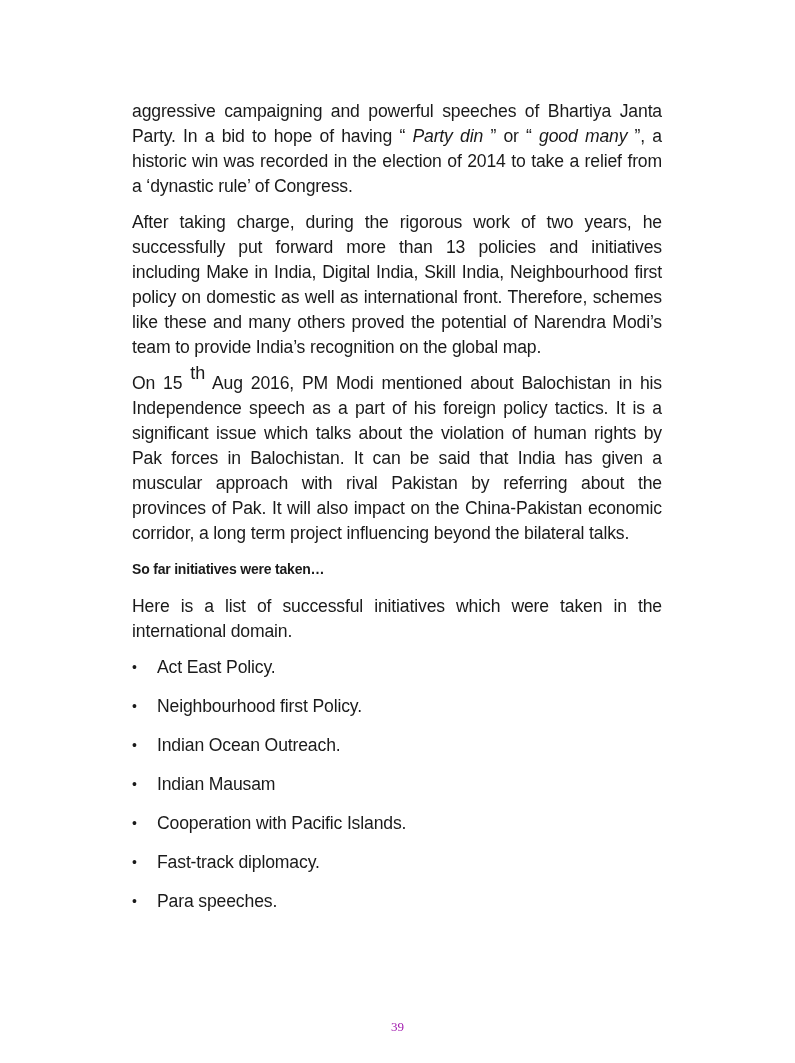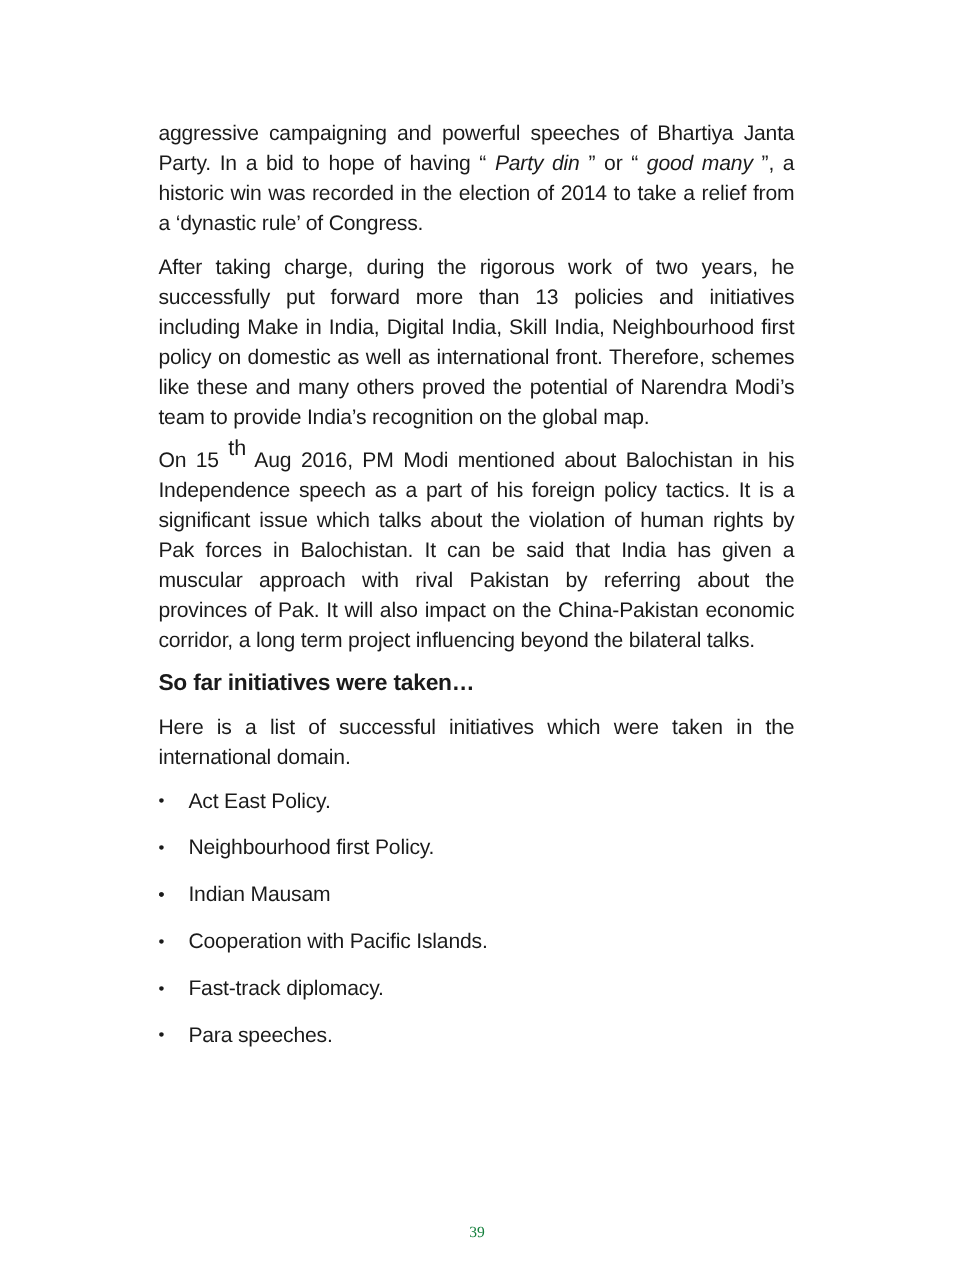--- a/index.html
+++ b/index.html
@@ -33,21 +33,21 @@
     }
     sup {
       font-size: 18px;
       line-height: 0;
       position: relative;
       top: -3px;
       vertical-align: super;
     }
     .heading {
       margin: 0 0 12px 0;
-      font-size: 19px;
+      font-size: 14px;
       line-height: 25px;
       font-weight: bold;
       letter-spacing: -0.2px;
     }
     ul.bullets {
       list-style: none;
       margin: 0;
       padding: 0;
     }
     ul.bullets li {
@@ -65,42 +65,42 @@
       font-size: 14px;
     }
     .page-number {
       position: absolute;
       left: 0;
       width: 795px;
       top: 1019px;
       text-align: center;
       font-family: "Liberation Serif", "DejaVu Serif", serif;
       font-size: 13px;
-      color: #15803d;
+      color: #a21caf;
     }
   </style>
 </head>
 <body>
 
 <div class="page">
 
   <p class="para"><span>aggressive campaigning and powerful speeches of Bhartiya Janta Party. In a bid to hope of having “ </span><em>Party din</em><span> ” or “ </span><em>good many</em><span> ”, a historic win was recorded in the election of 2014 to take a relief from a ‘dynastic rule’ of Congress.</span></p>
 
   <p class="para">After taking charge, during the rigorous work of two years, he successfully put forward more than 13 policies and initiatives including Make in India, Digital India, Skill India, Neighbourhood first policy on domestic as well as international front. Therefore, schemes like these and many others proved the potential of Narendra Modi’s team to provide India’s recognition on the global map.</p>
 
   <p class="para"><span>On 15 </span><sup>th</sup><span> Aug 2016, PM Modi mentioned about Balochistan in his Independence speech as a part of his foreign policy tactics. It is a significant issue which talks about the violation of human rights by Pak forces in Balochistan. It can be said that India has given a muscular approach with rival Pakistan by referring about the provinces of Pak. It will also impact on the China-Pakistan economic corridor, a long term project influencing beyond the bilateral talks.</span></p>
 
   <p class="heading">So far initiatives were taken…</p>
 
   <p class="para">Here is a list of successful initiatives which were taken in the international domain.</p>
 
   <ul class="bullets">
     <li><span class="bullet">•</span><span>Act East Policy.</span></li>
     <li><span class="bullet">•</span><span>Neighbourhood first Policy.</span></li>
-    <li><span class="bullet">•</span></li>
+    <li><span class="bullet">•</span><span>Indian Ocean Outreach.</span></li>
     <li><span class="bullet">•</span><span>Indian Mausam</span></li>
     <li><span class="bullet">•</span><span>Cooperation with Pacific Islands.</span></li>
     <li><span class="bullet">•</span><span>Fast-track diplomacy.</span></li>
     <li><span class="bullet">•</span><span>Para speeches.</span></li>
   </ul>
 </div>
 
 <div class="page-number">39</div>
 
 </body></html>

